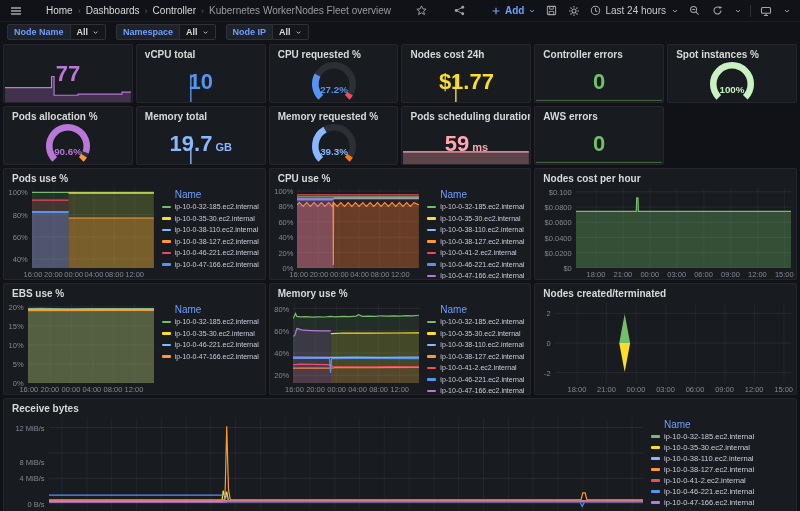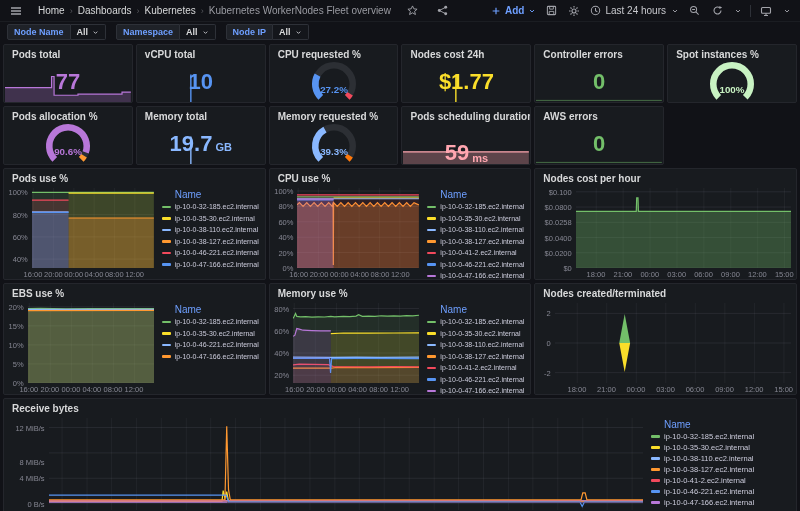--- a/index.html
+++ b/index.html
@@ -6,21 +6,21 @@
   html,body { margin:0; padding:0; }
   body {
     width:800px; height:511px; overflow:hidden;
     background:#111217; color:#ccccdc;
     font-family:"Liberation Sans", sans-serif; font-size:11px;
   }
   svg { display:block; }
   svg text { font-family:"Liberation Sans", sans-serif; }
 
   
-  .topnav { height:22px; display:flex; align-items:center; gap:14px; padding:0 8px;
+  .topnav { height:22px; display:flex; align-items:center; gap:22px; padding:0 8px;
             border-bottom:1px solid #1b1d22; }
   .icon-btn { width:16px; height:16px; display:flex; align-items:center; justify-content:center;
               color:#a3a4ab; cursor:pointer; flex:none; }
   .icon-btn.sm { width:11px; }
   .breadcrumb { display:flex; align-items:center; gap:5px; font-size:10px; white-space:nowrap; }
   .crumb { color:#d8d9da; cursor:pointer; }
   .crumb.current { color:#9a9ba2; cursor:default; }
   .sep { color:#55565c; font-size:9px; }
   .nav-right { margin-left:auto; display:flex; align-items:center; gap:7px; }
   .add-btn { display:flex; align-items:center; gap:3px; color:#6e9fff; font-size:10px; font-weight:700; cursor:pointer; }
@@ -79,21 +79,21 @@
   <span class="icon-btn">
     <svg width="12" height="12" viewBox="0 0 12 12">
         <path d="M1 3h10M1 6h10M1 9h10" stroke="currentColor" stroke-width="1.3" fill="none"></path>
       </svg>
   </span>
   <nav class="breadcrumb">
     <span class="crumb">Home</span>
     <span class="sep">›</span>
     <span class="crumb">Dashboards</span>
     <span class="sep">›</span>
-    <span class="crumb">Kubernetes</span>
+    <span class="crumb">Controller</span>
     <span class="sep">›</span>
     <span class="crumb current">Kubernetes WorkerNodes Fleet overview</span>
   </nav>
   <span class="icon-btn">
     <svg width="11" height="11" viewBox="0 0 12 12">
         <polygon points="6,1 7.5,4.2 11,4.6 8.3,6.9 9.2,10.4 6,8.5 2.8,10.4 3.7,6.9 1,4.6 4.5,4.2" fill="none" stroke="currentColor" stroke-width="1"></polygon>
       </svg>
   </span>
   <span class="icon-btn">
     <svg width="11" height="11" viewBox="0 0 12 12">
@@ -202,21 +202,20 @@
       <svg width="7" height="7" viewBox="0 0 12 12">
           <polyline points="3,4.5 6,7.5 9,4.5" fill="none" stroke="#c7c8cd" stroke-width="1.6"></polyline>
         </svg>
     </span>
   </span>
 </div>
 
 <div class="dash">
   <div id="stats-grid">
       <div class="panel">
-        <div class="panel-title">Pods total</div>
         <div class="stat-body">
           <svg class="spark" viewBox="0 0 100 100" preserveAspectRatio="none" height="26">
             <polygon points="0,45 37,45 37,2 39,2 39,74 58,74 58,70 93,70 93,62 100,62 100,100 0,100" fill="#b877d9" fill-opacity="0.25"></polygon>
             <polyline points="0,45 37,45 37,2 39,2 39,74 58,74 58,70 93,70 93,62 100,62" fill="none" stroke="#b877d9" stroke-width="1.2" vector-effect="non-scaling-stroke"></polyline>
           </svg>
           <div class="stat-value" style="color: rgb(184, 119, 217);">
             <span>77</span>
           </div>
         </div>
       </div>
@@ -316,21 +315,21 @@
           </div>
         </div>
       </div>
       <div class="panel">
         <div class="panel-title">Pods scheduling duration</div>
         <div class="stat-body">
           <svg class="spark" viewBox="0 0 100 100" preserveAspectRatio="none" height="13">
             <rect x="0" y="6" width="100" height="94" fill="#ffa6b0" fill-opacity="0.3"></rect>
             <line x1="0" x2="100" y1="6" y2="6" stroke="#ffa6b0" stroke-width="1.2" vector-effect="non-scaling-stroke"></line>
           </svg>
-          <div class="stat-value" style="color: rgb(255, 166, 176); align-items: flex-end;">
+          <div class="stat-value" style="color: rgb(255, 166, 176);">
             <span>59</span>
             <span class="stat-unit">ms</span>
           </div>
         </div>
       </div>
       <div class="panel">
         <div class="panel-title">AWS errors</div>
         <div class="stat-body">
           <svg class="spark" viewBox="0 0 100 100" preserveAspectRatio="none" height="4">
             <line x1="0" x2="100" y1="60" y2="60" stroke="#73bf69" stroke-opacity="0.5" stroke-width="1" vector-effect="non-scaling-stroke"></line>
@@ -503,21 +502,21 @@
         </div>
       </div>
       <div class="panel">
         <div class="panel-title">Nodes cost per hour</div>
         <div class="ts-body">
           <div class="y-axis" style="width: 38.4px;">
             <div class="y-inner">
               <span style="top: 100%;">$0</span>
               <span style="top: 80.9524%;">$0.0200</span>
               <span style="top: 61.9048%;">$0.0400</span>
-              <span style="top: 42.8571%;">$0.0258</span>
+              <span style="top: 42.8571%;">$0.0600</span>
               <span style="top: 23.8095%;">$0.0800</span>
               <span style="top: 4.7619%;">$0.100</span>
             </div>
             <div class="y-spacer"></div>
           </div>
           <div class="plot-col">
             <div class="plot">
               <svg viewBox="0 0 1000 1000" preserveAspectRatio="none">
                 <line x1="0" x2="1000" y1="1000" y2="1000" stroke="rgba(204,204,220,.09)" stroke-width="1" vector-effect="non-scaling-stroke"></line>
                 <line x1="0" x2="1000" y1="809.5238095238095" y2="809.5238095238095" stroke="rgba(204,204,220,.09)" stroke-width="1" vector-effect="non-scaling-stroke"></line>

